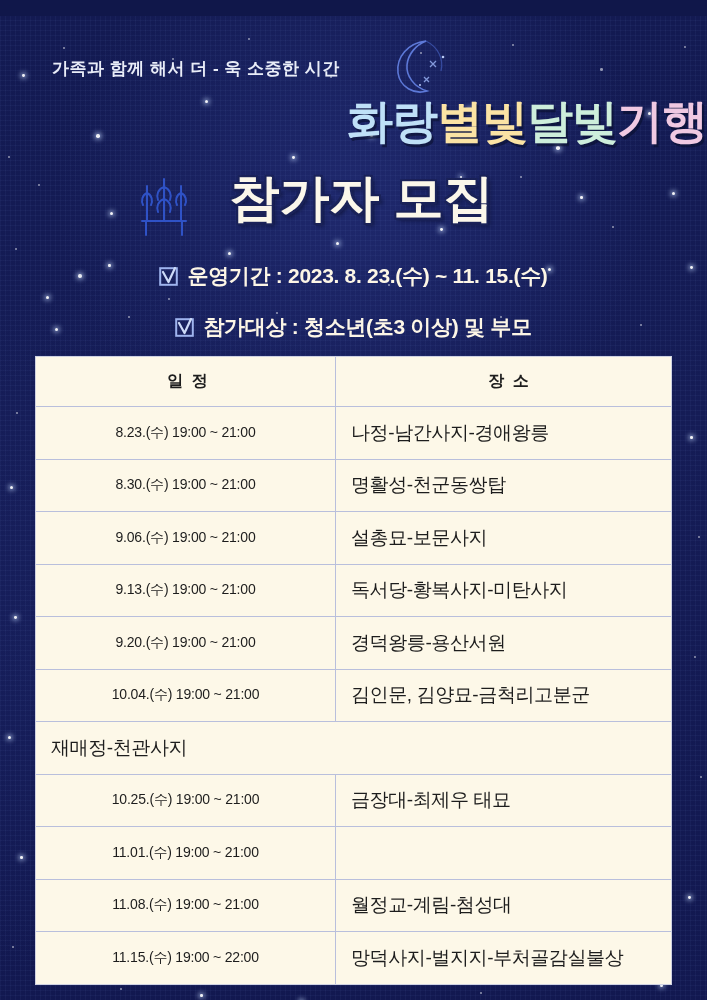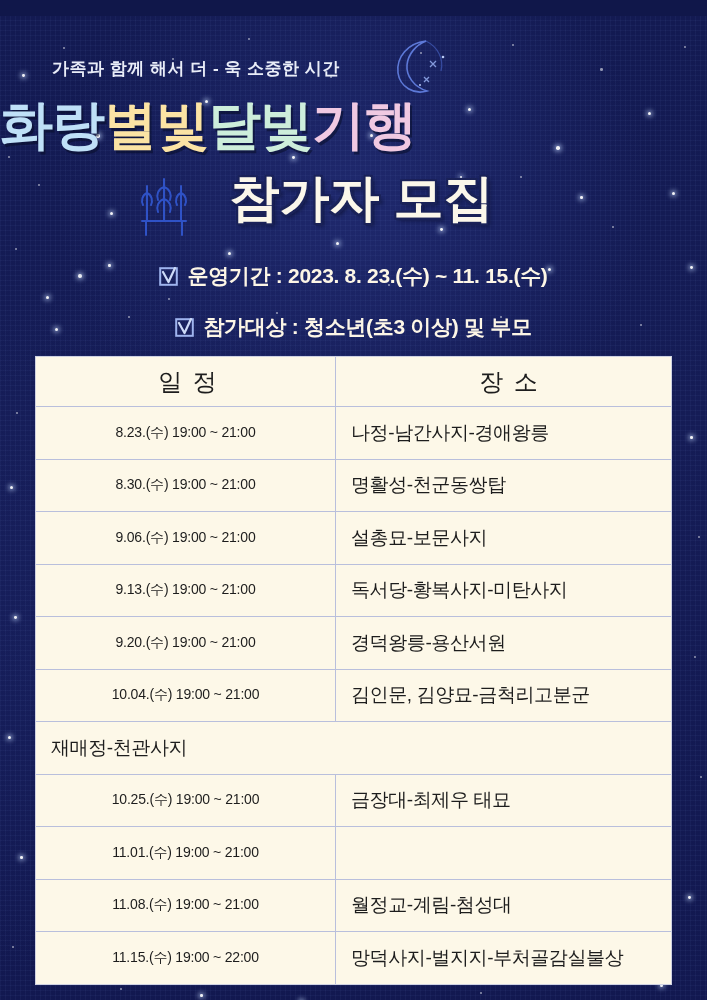--- a/index.html
+++ b/index.html
@@ -71,26 +71,27 @@
     top: 157px;
     width: 62px;
     height: 68px;
   }
 
   #title-main {
     position: absolute;
     left: 0;
     right: 0;
     top: 82px;
-    text-align: left;
-    font-size: 53px;
+    text-align: right;
+    font-size: 46px;
     font-weight: 900;
     letter-spacing: -1px;
     line-height: 1;
     white-space: nowrap;
+    padding-left: 36px;
   }
   #title-main span { text-shadow: 2px 3px 0 rgba(8,12,40,0.55); }
   .t-blue   { color: #bfe0f7; }
   .t-yellow { color: #fbe3a4; }
   .t-mint   { color: #cdeedb; }
   .t-pink   { color: #f0c9e2; }
 
   #title-sub {
     position: absolute;
     left: 0;
@@ -176,22 +177,22 @@
     font-size: 19px;
     color: #1d1d1d;
     letter-spacing: -0.4px;
     white-space: nowrap;
   }
   .header-row .cell-schedule,
   .header-row .cell-place {
     height: 49px;
     justify-content: center;
     padding-left: 12px;
-    font-size: 24px;
-    font-weight: 400;
+    font-size: 16px;
+    font-weight: 700;
     letter-spacing: 2px;
   }
 </style>
 </head>
 <body>
 
 <div id="poster">
 
   <div id="starfield">
       <span class="star glow" style="left:22px;top:58px;width:2.8px;height:2.8px;opacity:0.95"></span>

